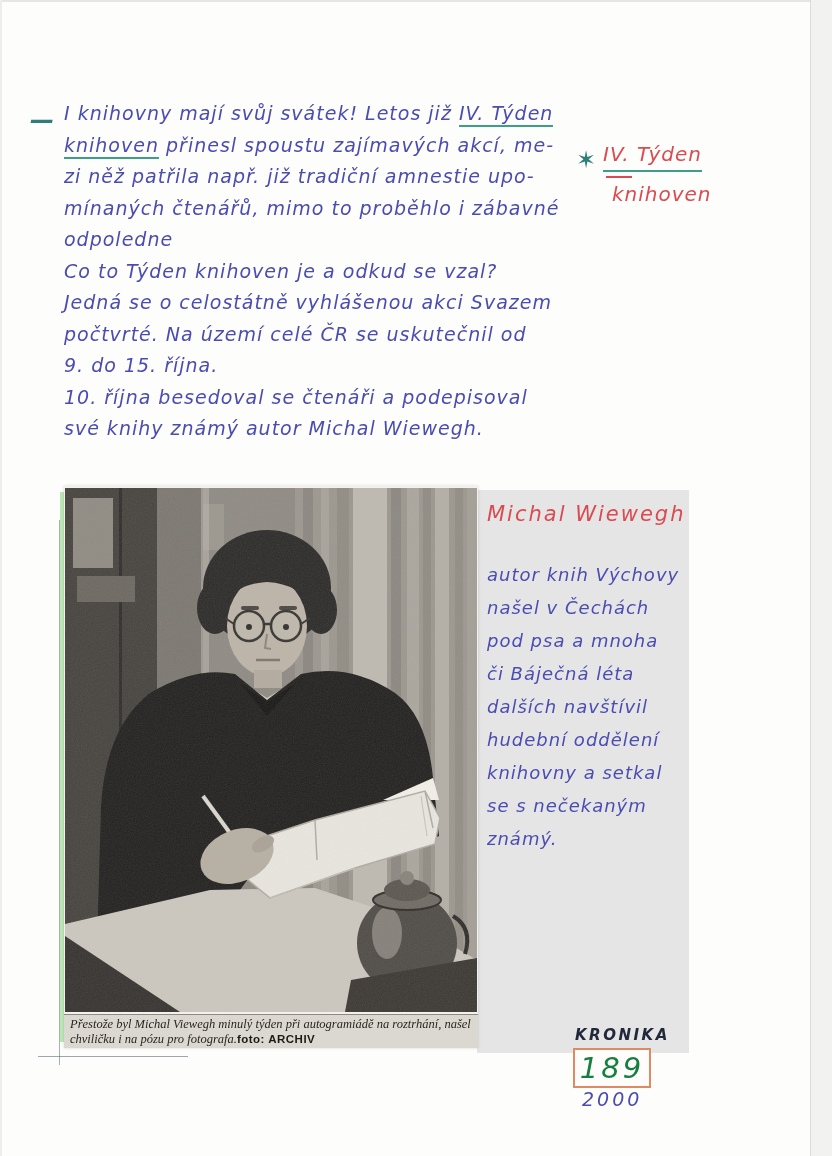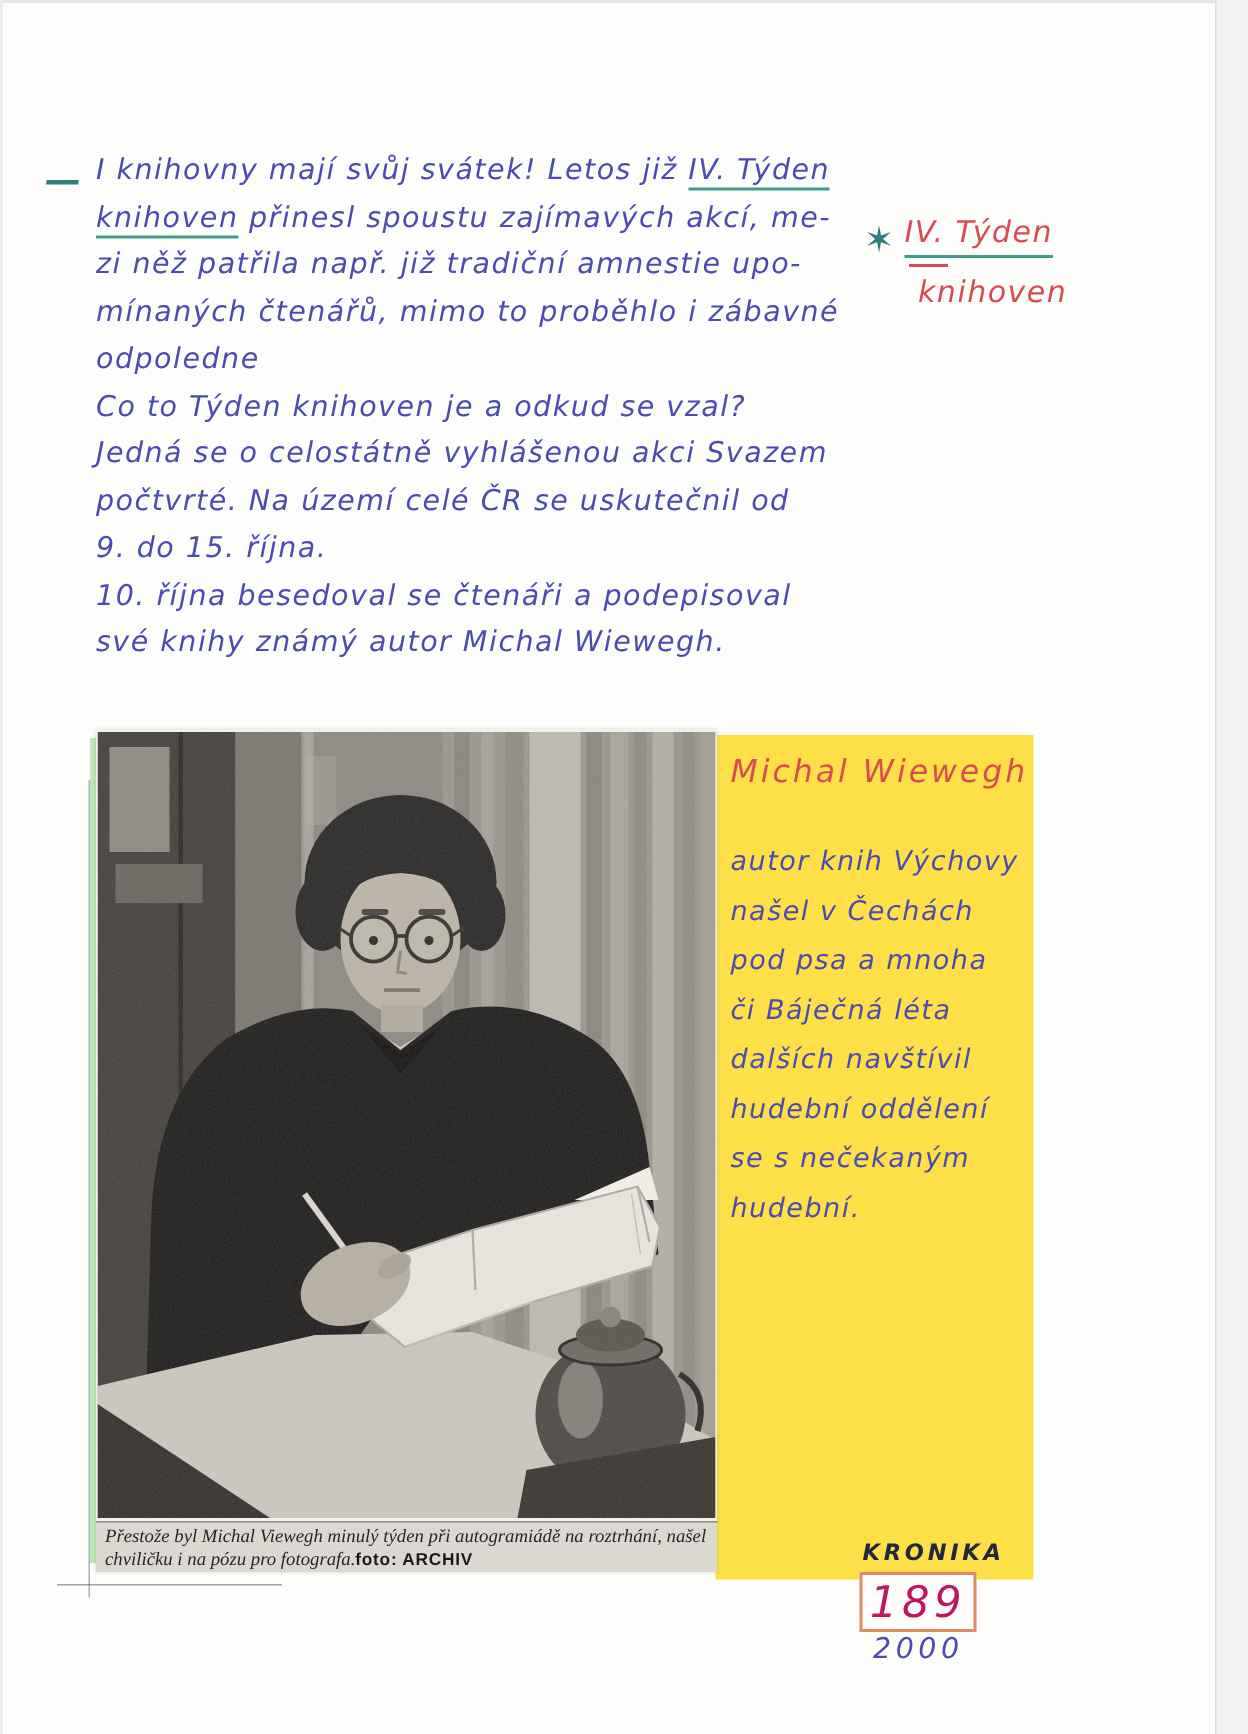--- a/index.html
+++ b/index.html
@@ -21,36 +21,36 @@
   .main-note{position:absolute;left:64px;top:102px;width:530px;}
   .main-note .line{height:31.5px;font-size:19px;white-space:nowrap;}
   .u-teal{border-bottom:2px solid #3f9e8a;padding-bottom:1px;}
 
   .margin-note{position:absolute;left:576px;top:138px;width:160px;}
   .margin-note .star{position:absolute;left:0;top:8px;font-size:24px;}
   .margin-note .mn-line1{position:absolute;left:27px;top:4px;font-size:20px;border-bottom:2px solid #3f9e8a;padding-bottom:4px;}
   .margin-note .mn-redtick{position:absolute;left:30px;top:38px;width:26px;height:2px;background:#d94b50;}
   .margin-note .mn-line2{position:absolute;left:36px;top:44px;font-size:20px;}
 
-  .green-panel{position:absolute;left:477px;top:490px;width:212px;height:563px;background:#fde047;}
+  .green-panel{position:absolute;left:477px;top:490px;width:212px;height:563px;background:#e5e5e5;}
   .green-sliver{position:absolute;left:60px;top:492px;width:6px;height:550px;background:#bde8b6;}
   .green-heading{position:absolute;left:10px;top:12px;font-size:21px;letter-spacing:2px;white-space:nowrap;}
   .green-body{position:absolute;left:10px;top:74px;width:222px;}
   .green-body .gline{height:33px;font-size:18px;white-space:nowrap;}
 
   .clipping{position:absolute;left:64px;top:486px;width:414px;height:562px;background:#f4f1ec;box-shadow:0 0 3px rgba(0,0,0,0.15);}
   .photo-wrap{position:absolute;left:1px;top:2px;width:412px;height:524px;overflow:hidden;}
   .caption{position:absolute;left:0;top:528px;width:414px;height:34px;background:#dbd7d1;border-top:1px solid #8d8a84;box-sizing:border-box;padding:2px 6px 0 6px;font-family:"Liberation Serif",serif;font-style:italic;font-size:12.5px;color:#2a2520;line-height:15px;}
   .caption .cap1{white-space:nowrap;overflow:hidden;}
   .caption .cap2{display:flex;justify-content:flex-start;align-items:baseline;}
   .caption .credit{font-family:"Liberation Sans",sans-serif;font-style:normal;font-weight:bold;font-size:11.5px;color:#1d1a16;letter-spacing:0.5px;}
 
   .kronika{position:absolute;left:575px;top:1026px;font-size:15px;letter-spacing:2.5px;font-weight:bold;}
   .page-num-box{position:absolute;left:573px;top:1048px;width:78px;height:40px;background:#fffdfb;border:2px solid #de8a63;box-sizing:border-box;display:flex;align-items:center;justify-content:center;}
-  .page-num{font-size:29px;letter-spacing:3px;color:#be185d;}
+  .page-num{font-size:29px;letter-spacing:3px;color:#15803d;}
   .year{position:absolute;left:582px;top:1088px;font-size:19px;letter-spacing:3px;}
 
   .rule-v{position:absolute;left:59px;top:520px;width:1px;height:545px;background:rgba(85,120,112,0.55);}
   .rule-h{position:absolute;left:38px;top:1056px;width:150px;height:1px;background:rgba(60,80,95,0.5);}
 </style>
 </head>
 <body>
 
 <div class="page">
 
@@ -92,22 +92,23 @@
   <div class="green-panel">
     <div class="green-heading hand ink-red">Michal Wiewegh</div>
     <div class="green-body hand ink-blue">
 
     <div class="gline">autor knih Výchovy</div>
         <div class="gline">našel v Čechách</div>
         <div class="gline">pod psa a mnoha</div>
         <div class="gline">či Báječná léta</div>
         <div class="gline">dalších navštívil</div>
         <div class="gline">hudební oddělení</div>
+        <div class="gline">knihovny a setkal</div>
         <div class="gline">se s nečekaným</div>
-        <div class="gline">hudební.</div>
+        <div class="gline">známý.</div>
       </div>
   </div>
 
   <div class="clipping">
     <div class="photo-wrap">
       <svg width="412" height="524" viewBox="0 0 412 524" xmlns="http://www.w3.org/2000/svg">
         <defs>
           <filter id="grain" x="0" y="0" width="100%" height="100%">
             <feTurbulence type="fractalNoise" baseFrequency="0.85" numOctaves="2" result="n"></feTurbulence>
             <feColorMatrix in="n" type="matrix" values="0 0 0 0 0.5  0 0 0 0 0.49  0 0 0 0 0.47  0 0 0 0.16 0"></feColorMatrix>

